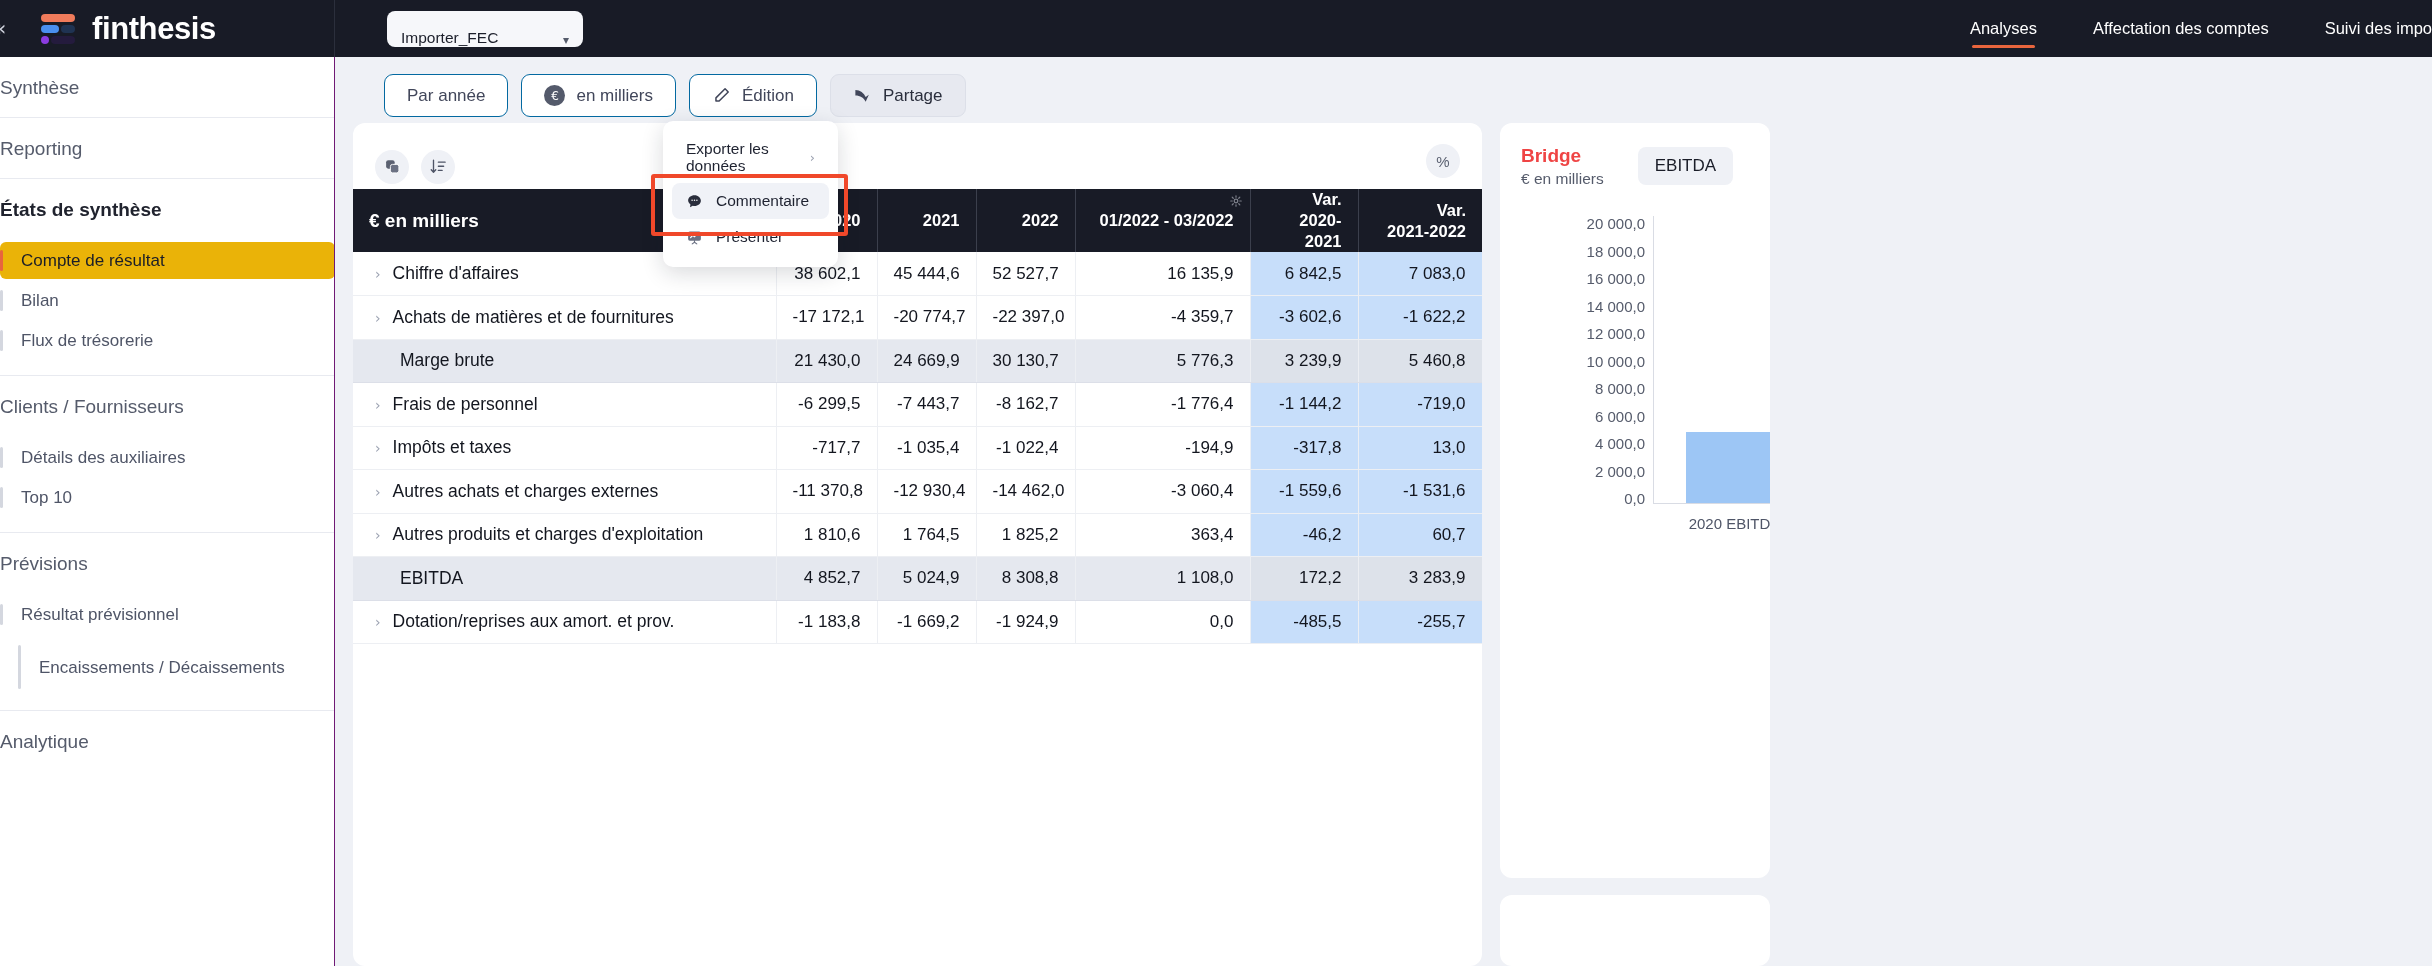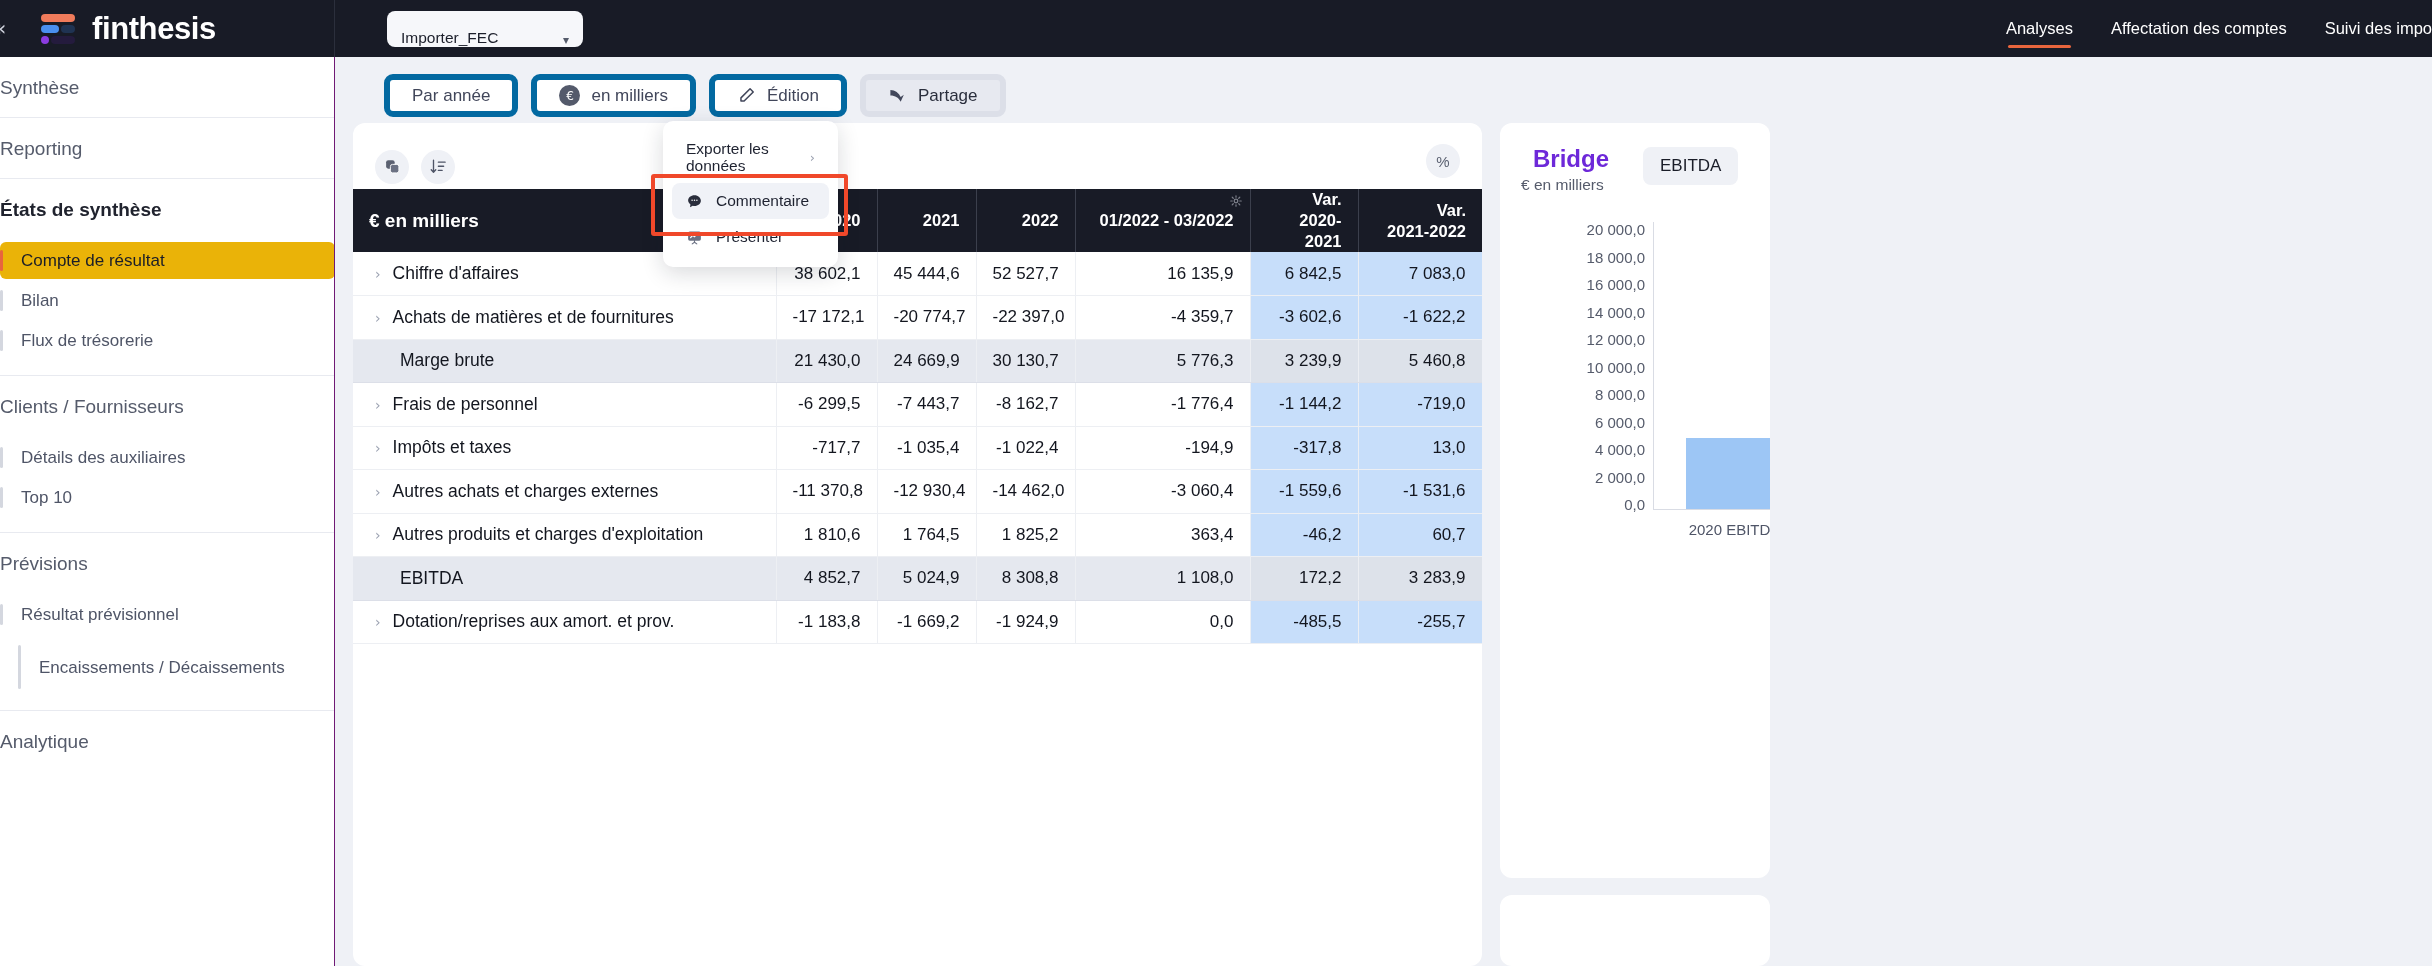--- a/index.html
+++ b/index.html
@@ -54,21 +54,21 @@
     height: 36px; width: 196px;
     display: flex; align-items: flex-end; justify-content: space-between;
     padding: 0 14px;
     color: #1c1f2b; font-size: 15.5px;
     cursor: pointer;
   }
   .chev-down { font-size: 12px; color: #555b6b; font-family:"DejaVu Sans",sans-serif; }
 
   .nav-links {
     margin-left: auto;
-    display: flex; align-items: center; gap: 38px;
+    display: flex; align-items: center; gap: 56px;
     padding-right: 0px; height: 57px;
   }
   .nav-link {
     color: #ffffff; font-size: 16.5px;
     height: 57px; display: flex; align-items: center;
     position: relative; cursor: pointer; white-space: nowrap;
   }
   .nav-link.active::after {
     content: ""; position: absolute; left: 2px; right: 2px; bottom: 9px;
     height: 3px; background: #e8653d; border-radius: 2px;
@@ -115,21 +115,21 @@
     position: absolute; top: 57px; left: 335px;
     width: 2097px; height: 909px;
     background: #eff1f6;
   }
   .toolbar {
     display: flex; align-items: center; gap: 13px;
     padding: 17px 0 0 49px;
   }
   .tbtn {
     height: 43px; border-radius: 9px;
-    background: #ffffff; border: 6px solid #0369a1;
+    background: #ffffff; border: 1px solid #0369a1;
     display: flex; align-items: center; justify-content: center; gap: 11px;
     padding: 0 22px; font-size: 17px; color: #41465a;
     cursor: pointer; white-space: nowrap;
   }
   .tbtn.active { background: #e7e9f0; border-color: #dcdfe8; color: #2a2e3c; }
   .coin {
     width: 21px; height: 21px; border-radius: 50%;
     background: #545a6b; color: #fff; font-size: 12px;
     display:flex; align-items:center; justify-content:center;
     font-family: "DejaVu Sans", sans-serif;
@@ -223,21 +223,21 @@
     width: 270px; height: 755px;
     background: #ffffff; border-radius: 12px;
     overflow: hidden;
   }
   .rpanel2 {
     position: absolute; left: 1165px; top: 838px;
     width: 270px; height: 71px;
     background: #ffffff; border-radius: 12px;
   }
   .rp-head { display:flex; align-items:flex-start; padding: 22px 0 0 21px; }
-  .rp-title { font-size: 24px; font-weight: 700; color:#6d28d9;margin-left:12px; }
+  .rp-title { font-size: 19px; font-weight: 700; color:#ef4444; }
   .rp-sub { font-size: 15.5px; color:#555b6b; margin-top:3px; }
   .rp-chip {
     margin-left: 34px; margin-top: 2px;
     background:#eff1f6; border-radius:8px;
     height: 38px; display:flex; align-items:center;
     padding: 0 17px; font-size: 17px; color:#1a1d28;
     white-space: nowrap; cursor:pointer;
   }
   .chartwrap { position: relative; margin-top: 22px; height: 340px; }
   .yaxis {

